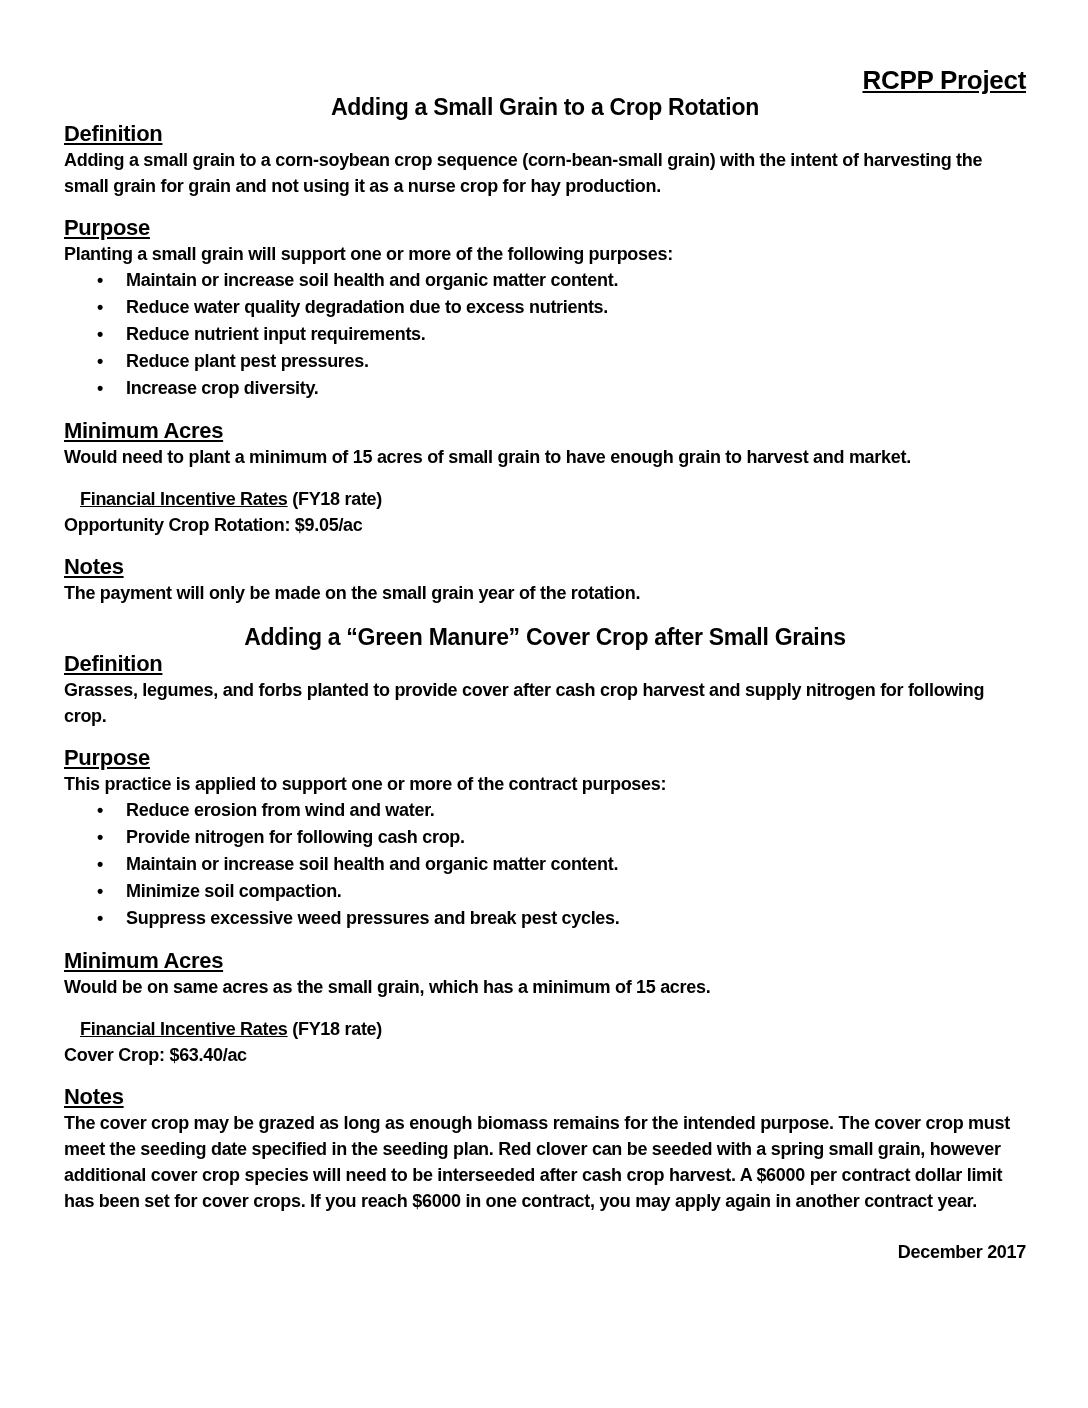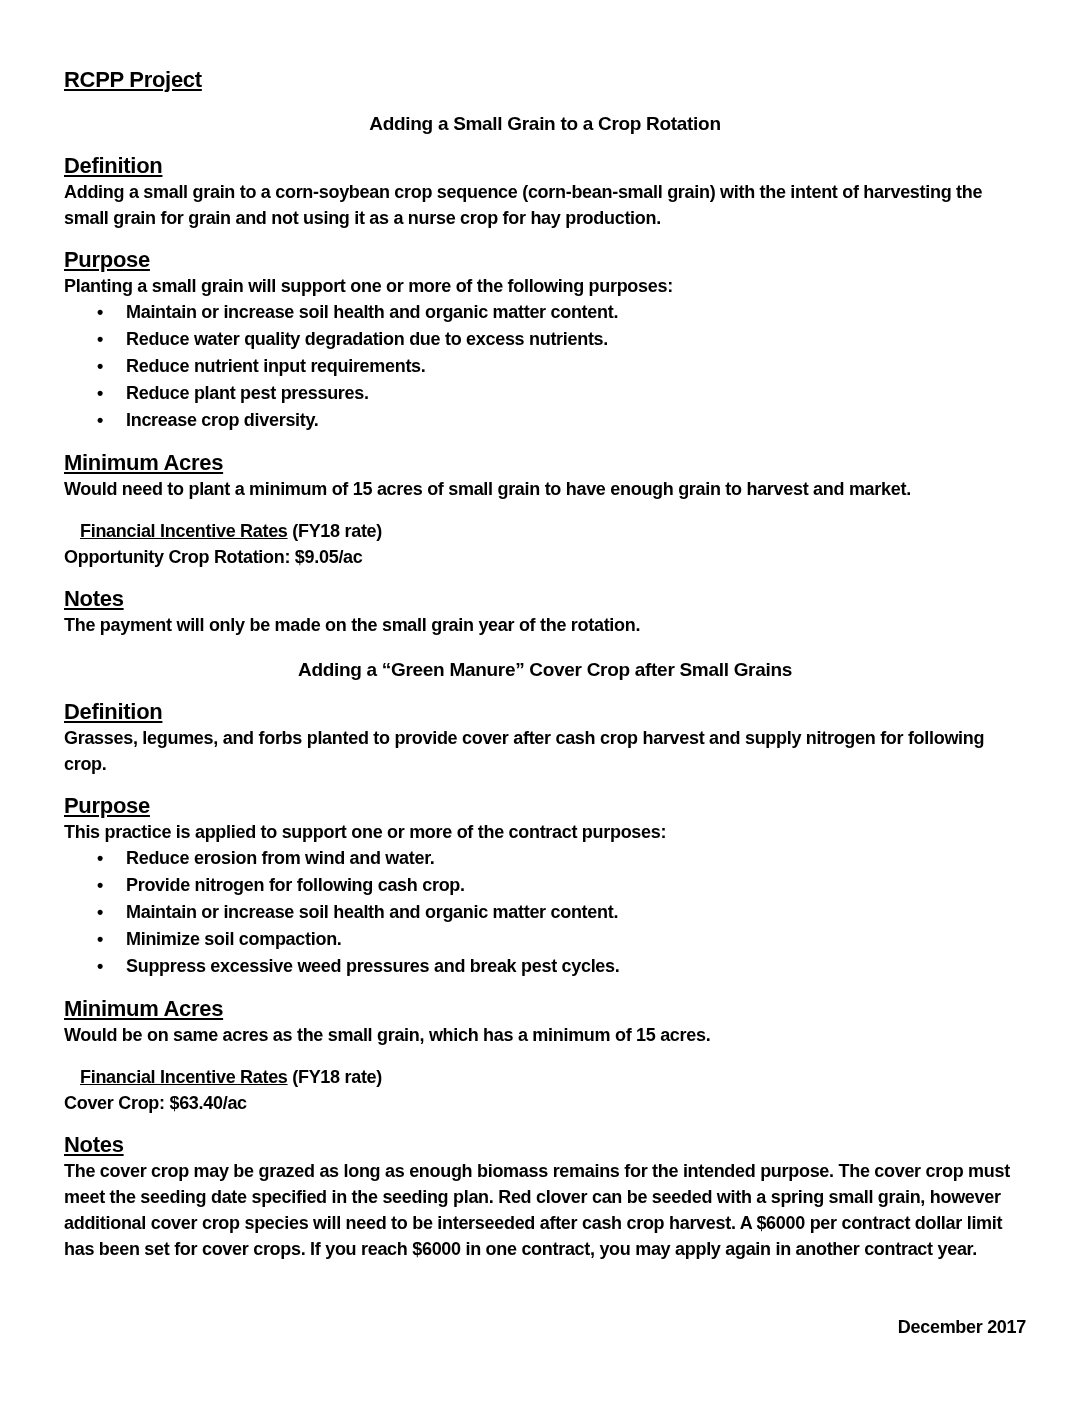--- a/index.html
+++ b/index.html
@@ -14,28 +14,28 @@
     overflow: hidden;
   }
   .page {
     box-sizing: border-box;
     width: 1088px; height: 1408px;
     padding: 66px 62px 0 64px;
     position: relative;
   }
   .doc-title {
     margin: 0;
-    font-size: 22px;
+    font-size: 26px;
     line-height: 28px;
-    text-align: left;
+    text-align: right;
     text-decoration: underline;
   }
   .section-title {
-    margin: 16px;
-    font-size: 19px;
+    margin: 0;
+    font-size: 23px;
     line-height: 27px;
     text-align: center;
   }
   .section-title.spaced { margin-top: 18px; }
   .heading {
     margin: 16px 0 0 0;
     font-size: 22px;
     line-height: 26px;
     text-decoration: underline;
   }
@@ -49,21 +49,21 @@
     padding-left: 62px;
     line-height: 27px;
   }
   ul.bullets li::before {
     content: "\2022";
     position: absolute;
     left: 33px;
     top: 0;
   }
   .rate-value { font-weight: 700; }
-  .footer { margin-top: 52px; }
+  .footer { margin-top: 25px; }
   .footer-date { text-align: right; margin: 0; }
   .footer-disclaimer { text-align: center; margin: 0; }
 </style>
 </head>
 <body>
 
 <div class="page">
 
   <h1 class="doc-title">RCPP Project</h1>
 

